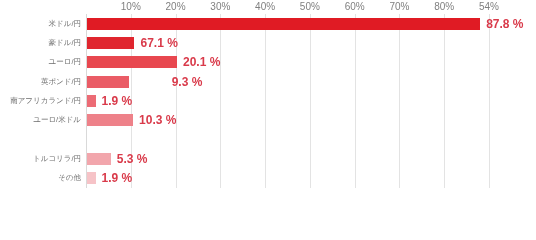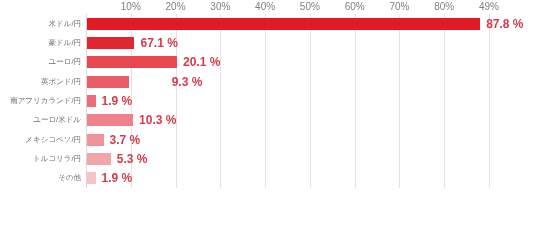--- a/index.html
+++ b/index.html
@@ -118,21 +118,21 @@
 
   <div class="tick-labels">
       <div class="tick-label" style="left: 44.7778px;">10%</div>
       <div class="tick-label" style="left: 89.5556px;">20%</div>
       <div class="tick-label" style="left: 134.333px;">30%</div>
       <div class="tick-label" style="left: 179.111px;">40%</div>
       <div class="tick-label" style="left: 223.889px;">50%</div>
       <div class="tick-label" style="left: 268.667px;">60%</div>
       <div class="tick-label" style="left: 313.444px;">70%</div>
       <div class="tick-label" style="left: 358.222px;">80%</div>
-      <div class="tick-label" style="left: 403px;">49%</div>
+      <div class="tick-label" style="left: 403px;">54%</div>
     </div>
 
   <div class="plot-area">
     <div class="gridlines">
       <div class="axis-baseline"></div>
     <div class="gridline" style="left: 44.7778px; background: rgb(227, 227, 227);"></div>
         <div class="gridline" style="left: 89.5556px; background: rgb(227, 227, 227);"></div>
         <div class="gridline" style="left: 134.333px; background: rgb(227, 227, 227);"></div>
         <div class="gridline" style="left: 179.111px; background: rgb(227, 227, 227);"></div>
         <div class="gridline" style="left: 223.889px; background: rgb(227, 227, 227);"></div>
@@ -165,25 +165,20 @@
         <div class="row" style="top: 77.3333px; height: 19.3333px;">
           <div class="cat-label" style="color: rgb(110, 110, 110);">南アフリカランド/円</div>
           <div class="bar" style="width: 8.50778px; background: rgb(236, 107, 117);"></div>
           <div class="bar-value" style="left: 9.50778px; color: rgb(217, 58, 74);">1.9 %</div>
         </div>
         <div class="row" style="top: 96.6667px; height: 19.3333px;">
           <div class="cat-label" style="color: rgb(110, 110, 110); margin-left: 8px;">ユーロ/米ドル</div>
           <div class="bar" style="width: 46.1211px; background: rgb(238, 129, 137);"></div>
           <div class="bar-value" style="left: 47.1211px; color: rgb(217, 58, 74);">10.3 %</div>
         </div>
-        <div class="row" style="top: 116px; height: 19.3333px;">
-          <div class="cat-label" style="color: rgb(110, 110, 110);">メキシコペソ/円</div>
-          <div class="bar" style="width: 16.5678px; background: rgb(240, 148, 155);"></div>
-          <div class="bar-value" style="left: 17.5678px; color: rgb(217, 58, 74);">3.7 %</div>
-        </div>
         <div class="row" style="top: 135.333px; height: 19.3333px;">
           <div class="cat-label" style="color: rgb(110, 110, 110);">トルコリラ/円</div>
           <div class="bar" style="width: 23.7322px; background: rgb(242, 166, 172);"></div>
           <div class="bar-value" style="left: 24.7322px; color: rgb(217, 58, 74);">5.3 %</div>
         </div>
         <div class="row" style="top: 154.667px; height: 19.3333px;">
           <div class="cat-label" style="color: rgb(110, 110, 110);">その他</div>
           <div class="bar" style="width: 8.50778px; background: rgb(246, 195, 199);"></div>
           <div class="bar-value" style="left: 9.50778px; color: rgb(217, 58, 74);">1.9 %</div>
         </div>

